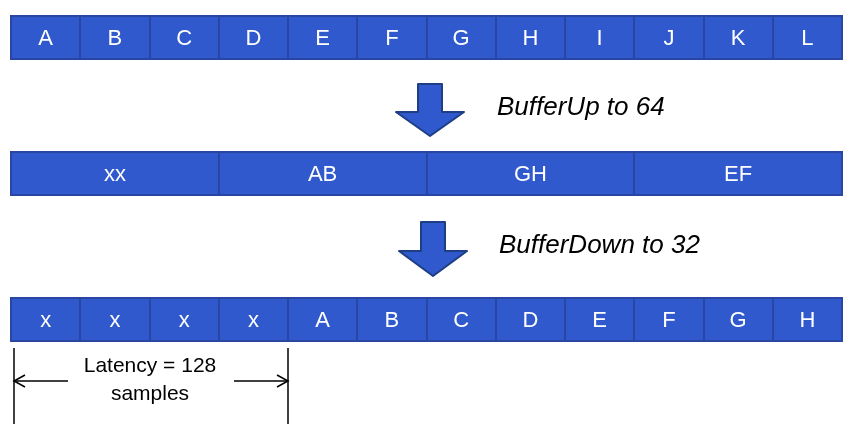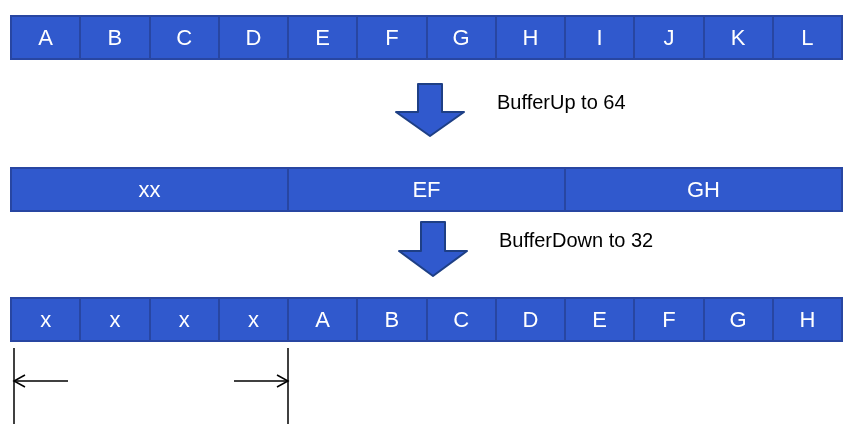--- a/index.html
+++ b/index.html
@@ -35,30 +35,31 @@
     display: flex;
     align-items: center;
     justify-content: center;
     color: var(--cell-text);
     font-size: 22px;
     border-left: 2px solid var(--cell-border);
     overflow: hidden;
   }
   .buffer-row .cell:first-child { border-left: none; }
   .row-input  { top: 15px; }
-  .row-up64   { top: 167px; }
+  .row-up64   { top: 151px; }
   .row-down32 { top: 297px; }
   .block-arrow { position: absolute; }
   .arrow-1 { left: 394px; top: 83px; }
   .arrow-2 { left: 397px; top: 221px; }
   .stage-label {
     position: absolute;
     color: var(--annotation-color);
-    font-size: 20px;
+    font-size: 26px;
     white-space: nowrap;
+    font-style: italic;
   }
   .label-up   { left: 497px; top: 91px; }
   .label-down { left: 499px; top: 229px; text-align: center; }
   .latency-svg { position: absolute; left: 0; top: 344px; }
   .latency-text {
     position: absolute;
     left: 40px;
     top: 351px;
     width: 220px;
     text-align: center;
@@ -88,22 +89,23 @@
       <div class="cell">L</div>
     </div>
 
   <svg class="block-arrow arrow-1" width="72" height="54" viewBox="0 0 72 54">
     <polygon points="24,1 48,1 48,29 70,29 36,53 2,29 24,29" fill="var(--arrow-fill)" stroke="var(--arrow-border)" stroke-width="2" stroke-linejoin="round"></polygon>
   </svg>
   <div class="stage-label label-up">BufferUp to 64</div>
 
   <div class="buffer-row row-up64">
       <div class="cell">xx</div>
+      <div class="cell">AB</div>
+      <div class="cell">GH</div>
       <div class="cell">EF</div>
-      <div class="cell">GH</div>
     </div>
 
   <svg class="block-arrow arrow-2" width="72" height="56" viewBox="0 0 72 56">
     <polygon points="24,1 48,1 48,30 70,30 36,55 2,30 24,30" fill="var(--arrow-fill)" stroke="var(--arrow-border)" stroke-width="2" stroke-linejoin="round"></polygon>
   </svg>
   <div class="stage-label label-down">BufferDown to 32</div>
 
   <div class="buffer-row row-down32">
       <div class="cell">x</div>
       <div class="cell">x</div>
@@ -120,14 +122,18 @@
     </div>
 
   <svg class="latency-svg" width="310" height="90" viewBox="0 0 310 90">
     <line x1="14" y1="4" x2="14" y2="80" stroke="var(--annotation-color)" stroke-width="1.5"></line>
     <line x1="288" y1="4" x2="288" y2="80" stroke="var(--annotation-color)" stroke-width="1.5"></line>
     <line x1="15" y1="37" x2="68" y2="37" stroke="var(--annotation-color)" stroke-width="1.5"></line>
     <path d="M25,31 L14,37 L25,43" fill="none" stroke="var(--annotation-color)" stroke-width="1.5"></path>
     <line x1="234" y1="37" x2="287" y2="37" stroke="var(--annotation-color)" stroke-width="1.5"></line>
     <path d="M277,31 L288,37 L277,43" fill="none" stroke="var(--annotation-color)" stroke-width="1.5"></path>
   </svg>
+  <div class="latency-text">
+    <span>Latency = 128</span>
+    <span>samples</span>
+  </div>
 
 </div>
 
 </body></html>

